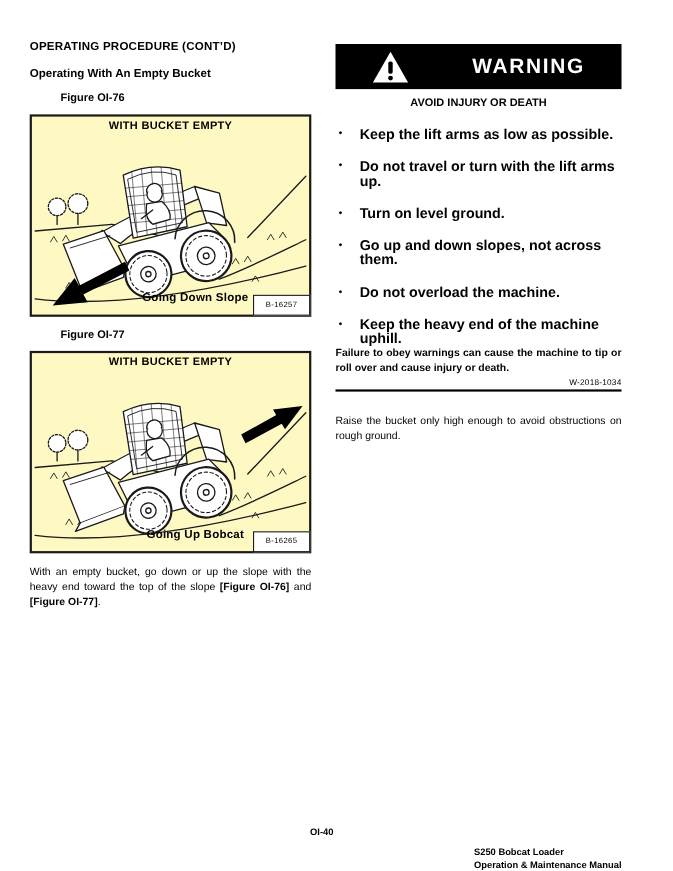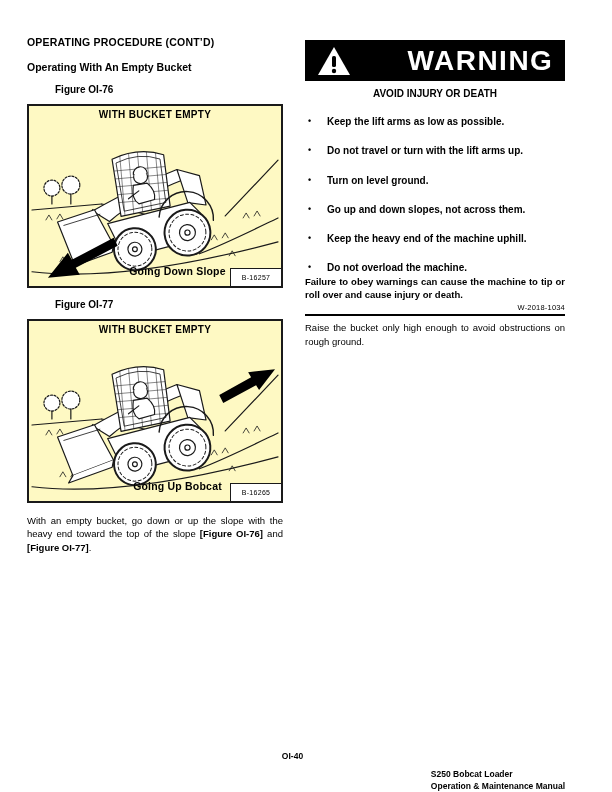--- a/index.html
+++ b/index.html
@@ -39,40 +39,40 @@
   }
   .fig-art { position:absolute; left:1px; top:15px; }
 
   
   .warn-banner {
     width:260px; height:41px; background:#000; color:#fff;
     display:flex; align-items:center; justify-content:center; gap:13px;
     margin-bottom:7px;
   }
   .warn-banner .word {
-    font-size:28px; font-weight:bold; letter-spacing:1.5px;margin-left:44px;
+    font-size:19px; font-weight:bold; letter-spacing:1.5px;margin-left:44px;
   }
   .warn-head { text-align:center; font-size:10px; font-weight:bold; margin-bottom:3px; }
   ul.warn-list { list-style:none; margin-bottom:0; }
   ul.warn-list li {
     position:relative; padding-left:22px;
-    font-size:10px; font-weight:bold; line-height:13.3px;margin-top:16px;
+    font-size:13px; font-weight:bold; line-height:13.3px;margin-top:16px;
   }
   ul.warn-list li::before {
     content:"\2022"; position:absolute; left:3px; top:0; font-size:9px;
   }
   .warn-body {
     font-size:9.5px; font-weight:bold; line-height:13.3px;
     text-align:justify; margin-top:0;
   }
   .warn-code { text-align:right; font-size:7.5px; margin-top:2px; letter-spacing:.2px; }
   .warn-rule { border:none; border-top:2.5px solid #000; margin-top:2px; }
 
   .para { font-size:9.5px; line-height:13.3px; text-align:justify; }
-  .para-raise { margin-top:5px; }
+  .para-raise { margin-top:20px; }
   .para-slope b { font-weight:bold; }
 
   
   .footer-page {
     position:absolute; left:0; top:751px; width:585px;
     text-align:center; font-size:8.5px; font-weight:bold;
   }
   .footer-doc {
     position:absolute; right:47px; top:769px;
     font-size:8.5px; font-weight:bold; line-height:11.5px;
@@ -186,22 +186,22 @@
       <span class="word">WARNING</span>
     </div>
 
     <div class="warn-head">AVOID INJURY OR DEATH</div>
 
     <ul class="warn-list">
       <li>Keep the lift arms as low as possible.</li>
       <li>Do not travel or turn with the lift arms up.</li>
       <li>Turn on level ground.</li>
       <li>Go up and down slopes, not across them.</li>
+      <li>Do not overload the machine.</li>
       <li>Keep the heavy end of the machine uphill.</li>
-      <li>Do not overload the machine.</li>
     </ul>
 
     <p class="warn-body">Failure to obey warnings can cause the machine to tip or roll over and cause injury or death.</p>
     <div class="warn-code">W-2018-1034</div>
     <hr class="warn-rule">
 
     <p class="para para-raise">Raise the bucket only high enough to avoid obstructions on rough ground.</p>
   </div>
 
   <div class="footer-page">OI-40</div>

